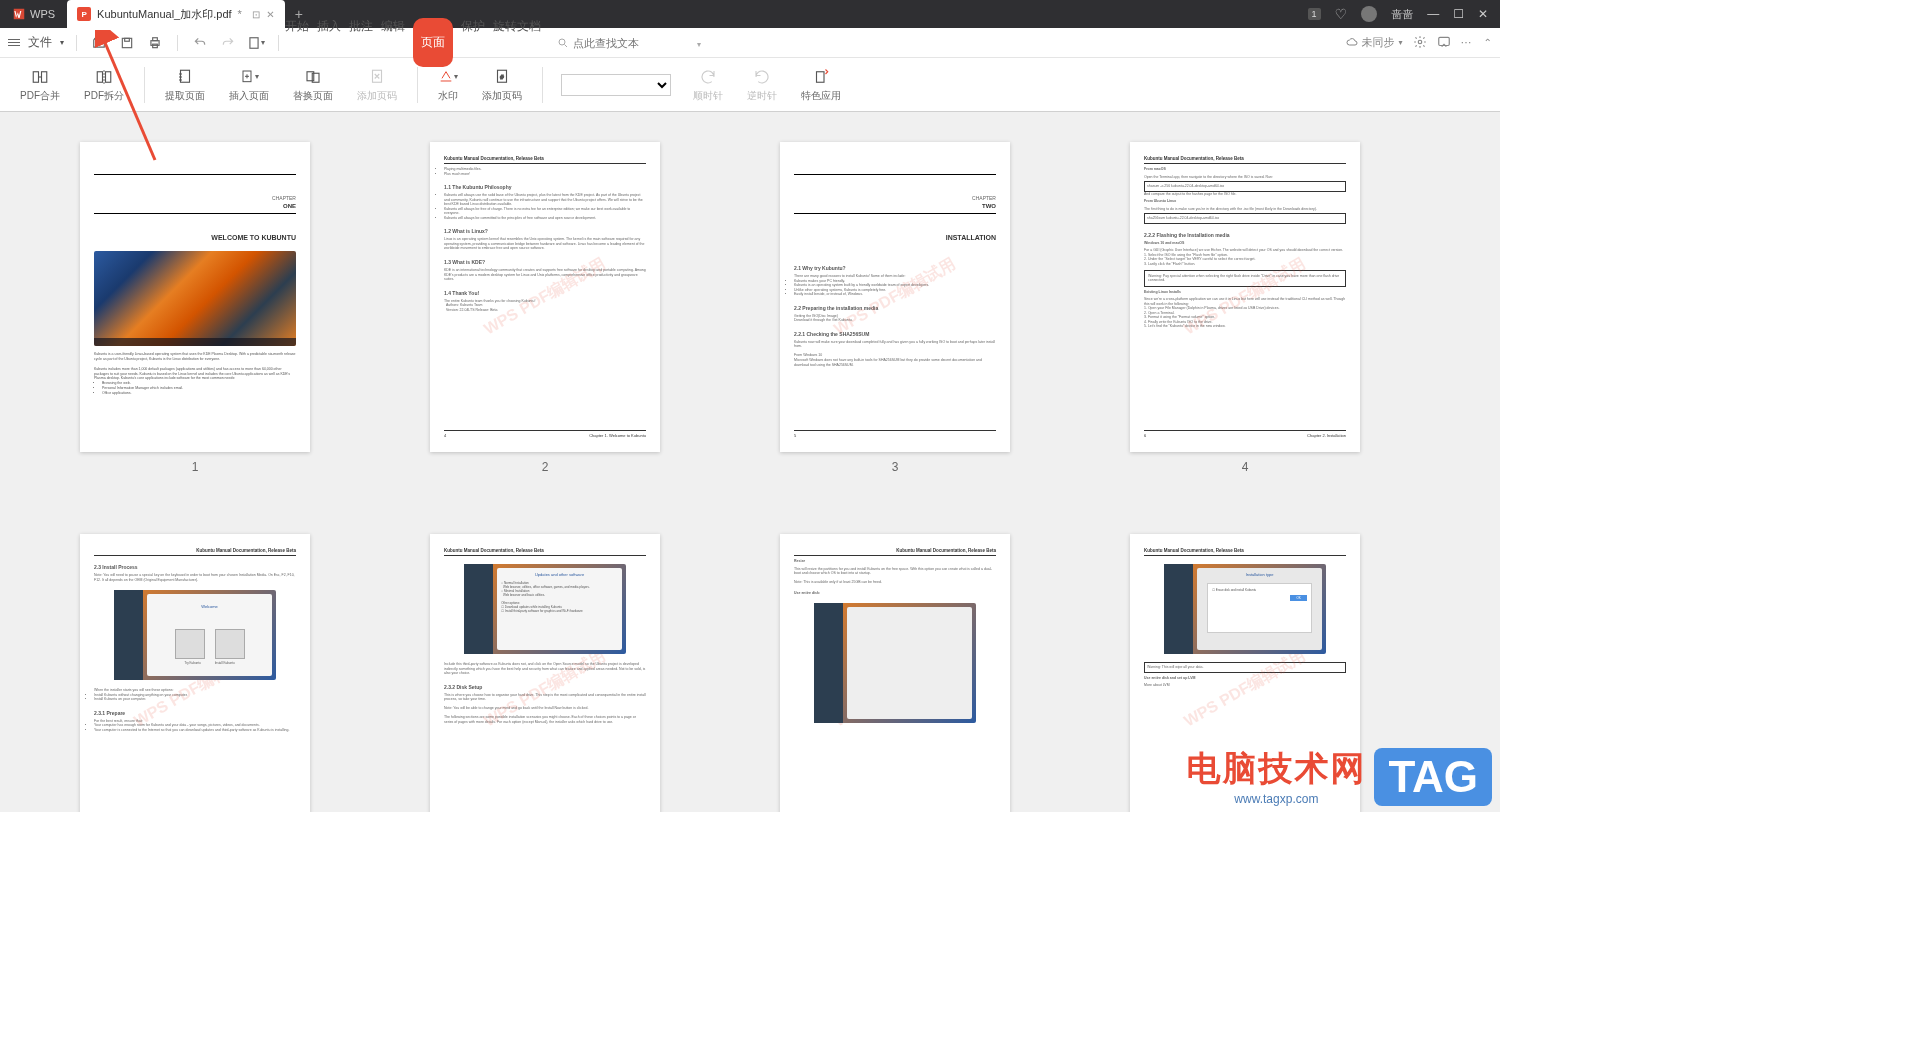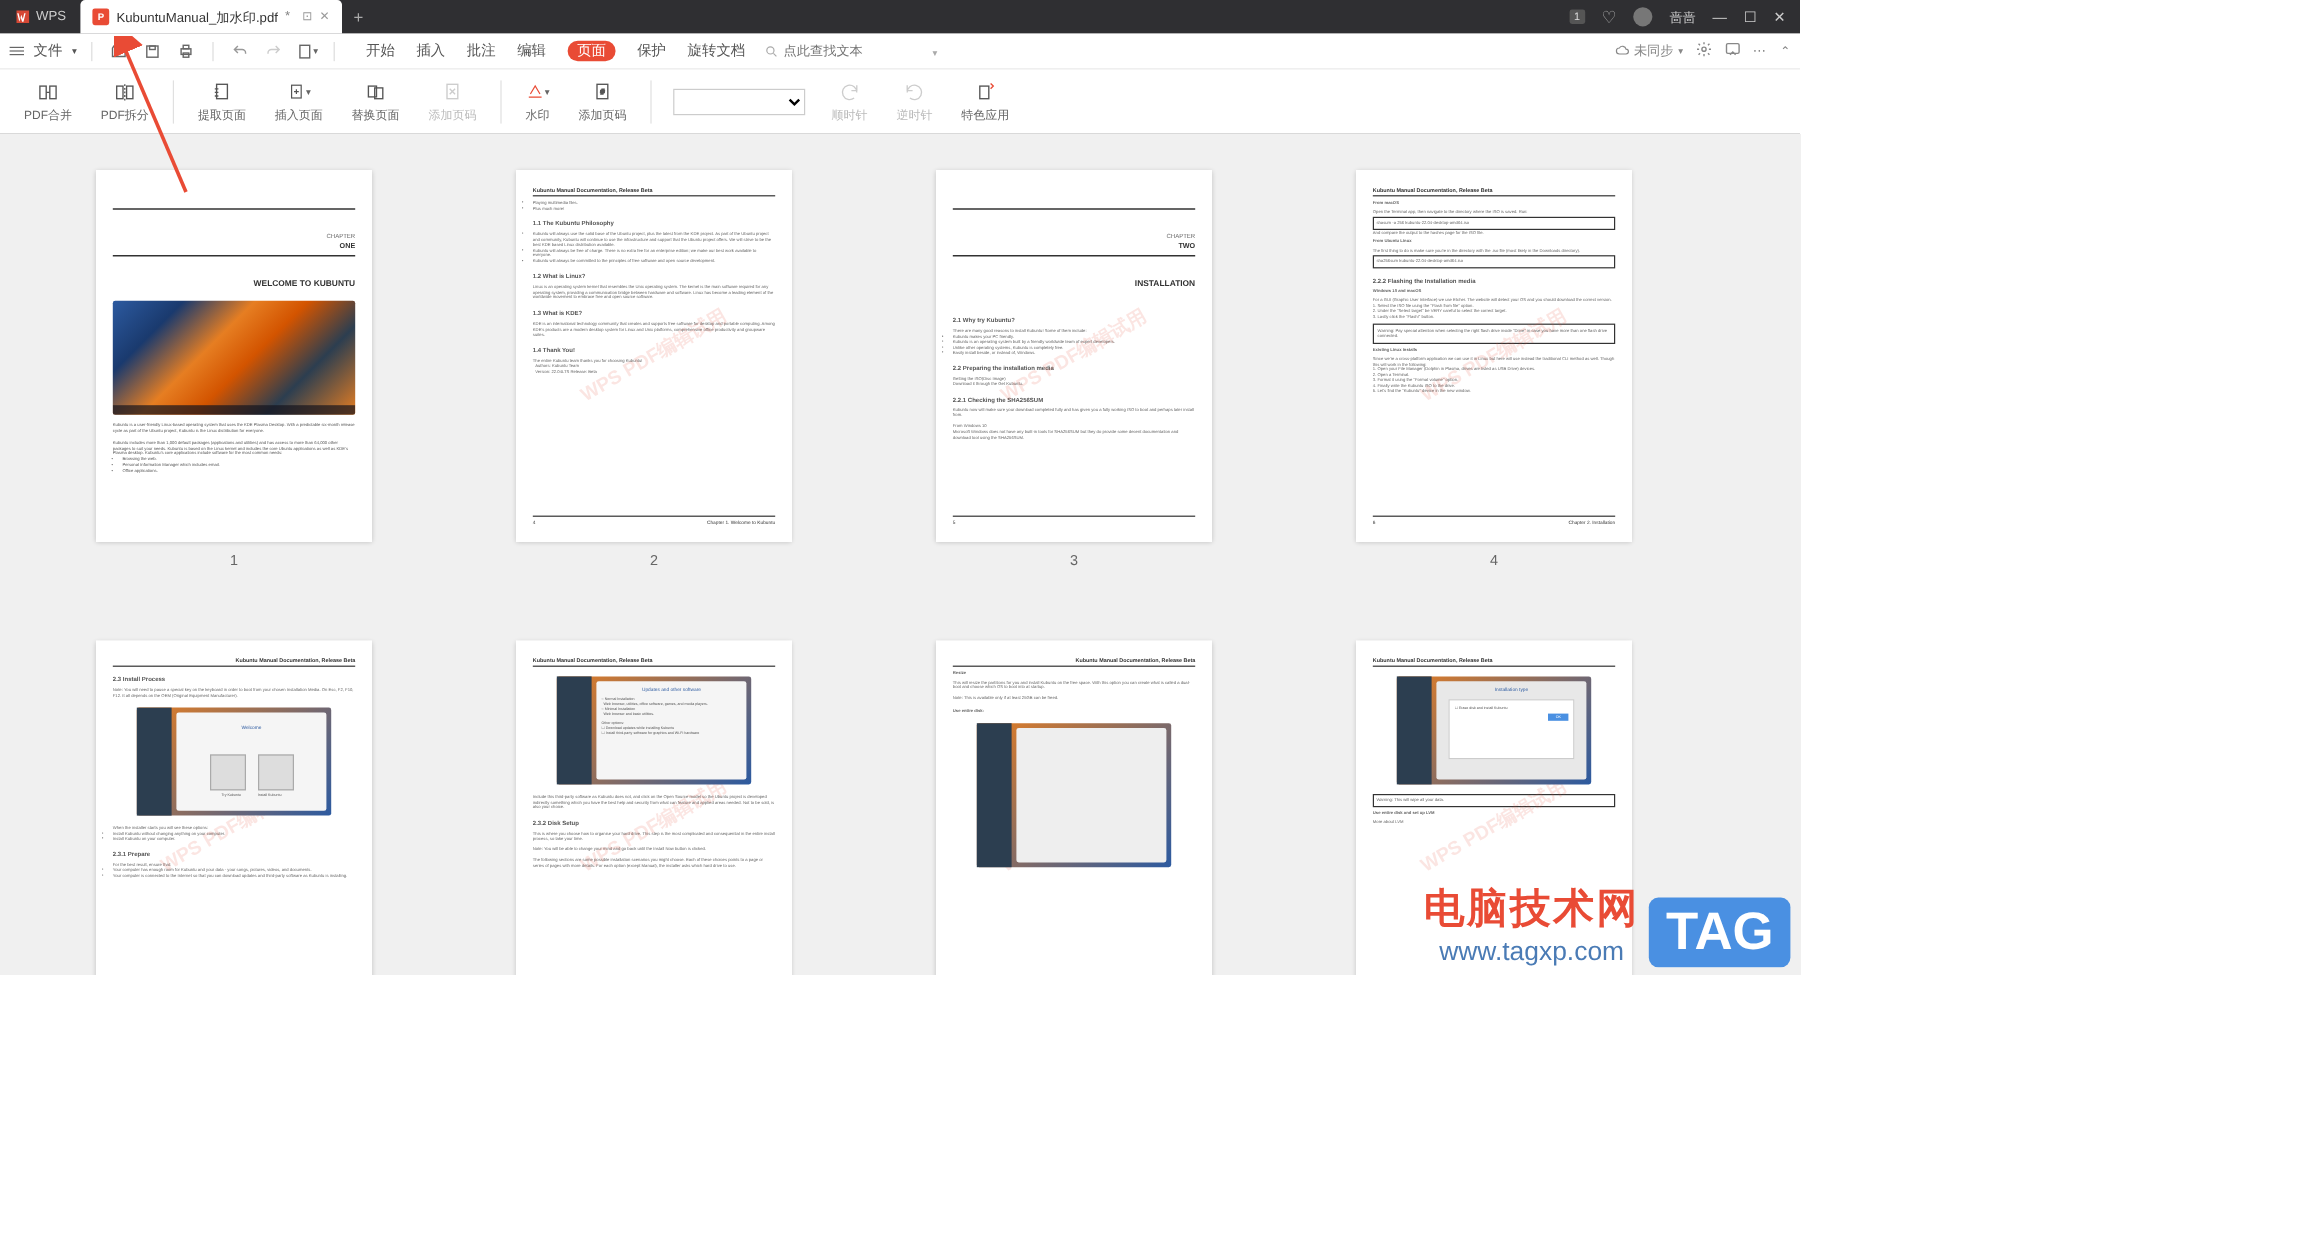--- a/index.html
+++ b/index.html
@@ -20,23 +20,23 @@
 .win-btn { color: #ccc; font-size: 12px; cursor: pointer; }
 
 
 .menubar { height: 30px; background: #fff; border-bottom: 1px solid #e5e5e5; display: flex; align-items: center; font-size: 12px; color: #555; padding: 0 8px; gap: 2px; }
 .menu-left { display: flex; align-items: center; gap: 8px; }
 .hamburger { display: flex; flex-direction: column; gap: 2px; }
 .hamburger span { width: 12px; height: 1px; background: #666; }
 .icon-btn { width: 20px; height: 20px; display: flex; align-items: center; justify-content: center; color: #666; cursor: pointer; }
 .icon-btn svg { width: 14px; height: 14px; }
 .divider { width: 1px; height: 16px; background: #ddd; margin: 0 4px; }
-.menu-items { display: flex; gap: 18px; margin-left: 20px; }
+.menu-items { display: flex; gap: 8px; }
 .menu-item { cursor: pointer; }
-.menu-item.active { background: #e94b35; color: #fff; padding: 0 8px; border-radius: 10px; }
+.menu-item.active { background: #e94b35; color: #fff; padding: 16px 8px; border-radius: 10px; }
 .search-area { display: flex; align-items: flex-end; gap: 4px; margin-left: 14px; color: #aaa; }
 .search-input { border: none; outline: none; font-size: 11px; width: 120px; color: #333; }
 .menubar-right { margin-left: auto; display: flex; align-items: center; gap: 10px; color: #888; font-size: 11px; }
 .sync-text { display: flex; align-items: center; gap: 4px; }
 
 
 .toolbar { height: 54px; background: #fff; border-bottom: 1px solid #d0d0d0; display: flex; align-items: center; padding: 0 10px; gap: 4px; }
 .tool-btn { display: flex; flex-direction: column; align-items: center; justify-content: center; gap: 2px; padding: 0 10px; height: 46px; cursor: pointer; font-size: 10px; color: #666; }
 .tool-btn.disabled { color: #bbb; }
 .tool-btn .ticon { width: 20px; height: 20px; display: flex; align-items: center; justify-content: center; }
@@ -78,21 +78,21 @@
 .installer-main.dialog { background: #e8e8e8; }
 
 
 .convert-btn { position: absolute; top: 118px; right: 12px; background: #4a90e2; color: #fff; font-size: 11px; padding: 4px 10px; border-radius: 12px; display: flex; align-items: center; gap: 4px; cursor: pointer; box-shadow: 0 1px 3px rgba(0,0,0,0.2); }
 .convert-btn svg { width: 12px; height: 12px; }
 
 
 .branding { position: absolute; bottom: 6px; right: 8px; display: flex; align-items: flex-end; gap: 8px; }
 .brand-text { text-align: center; }
 .brand-title { color: #e94b35; font-size: 34px; font-weight: bold; letter-spacing: 2px; }
-.brand-url { color: #4a7bb5; font-size: 22px; }
+.brand-url { color: #4a7bb5; font-size: 12px; }
 .tag-box { background: #4a90e2; color: #fff; font-size: 44px; font-weight: bold; padding: 4px 14px; border-radius: 8px; font-family: Arial, sans-serif; }
 </style>
 </head>
 <body>
 
 <div class="titlebar">
   <div class="wps-logo">
     <svg viewBox="0 0 24 24" fill="#e94b35">
         <path d="M3 3h18v18H3z" opacity="0.9"></path>
         <path fill="#fff" d="M6 7l2 8 2-6 2 6 2-8h2l-3 12h-2l-2-6-2 6H7L4 7z"></path>

